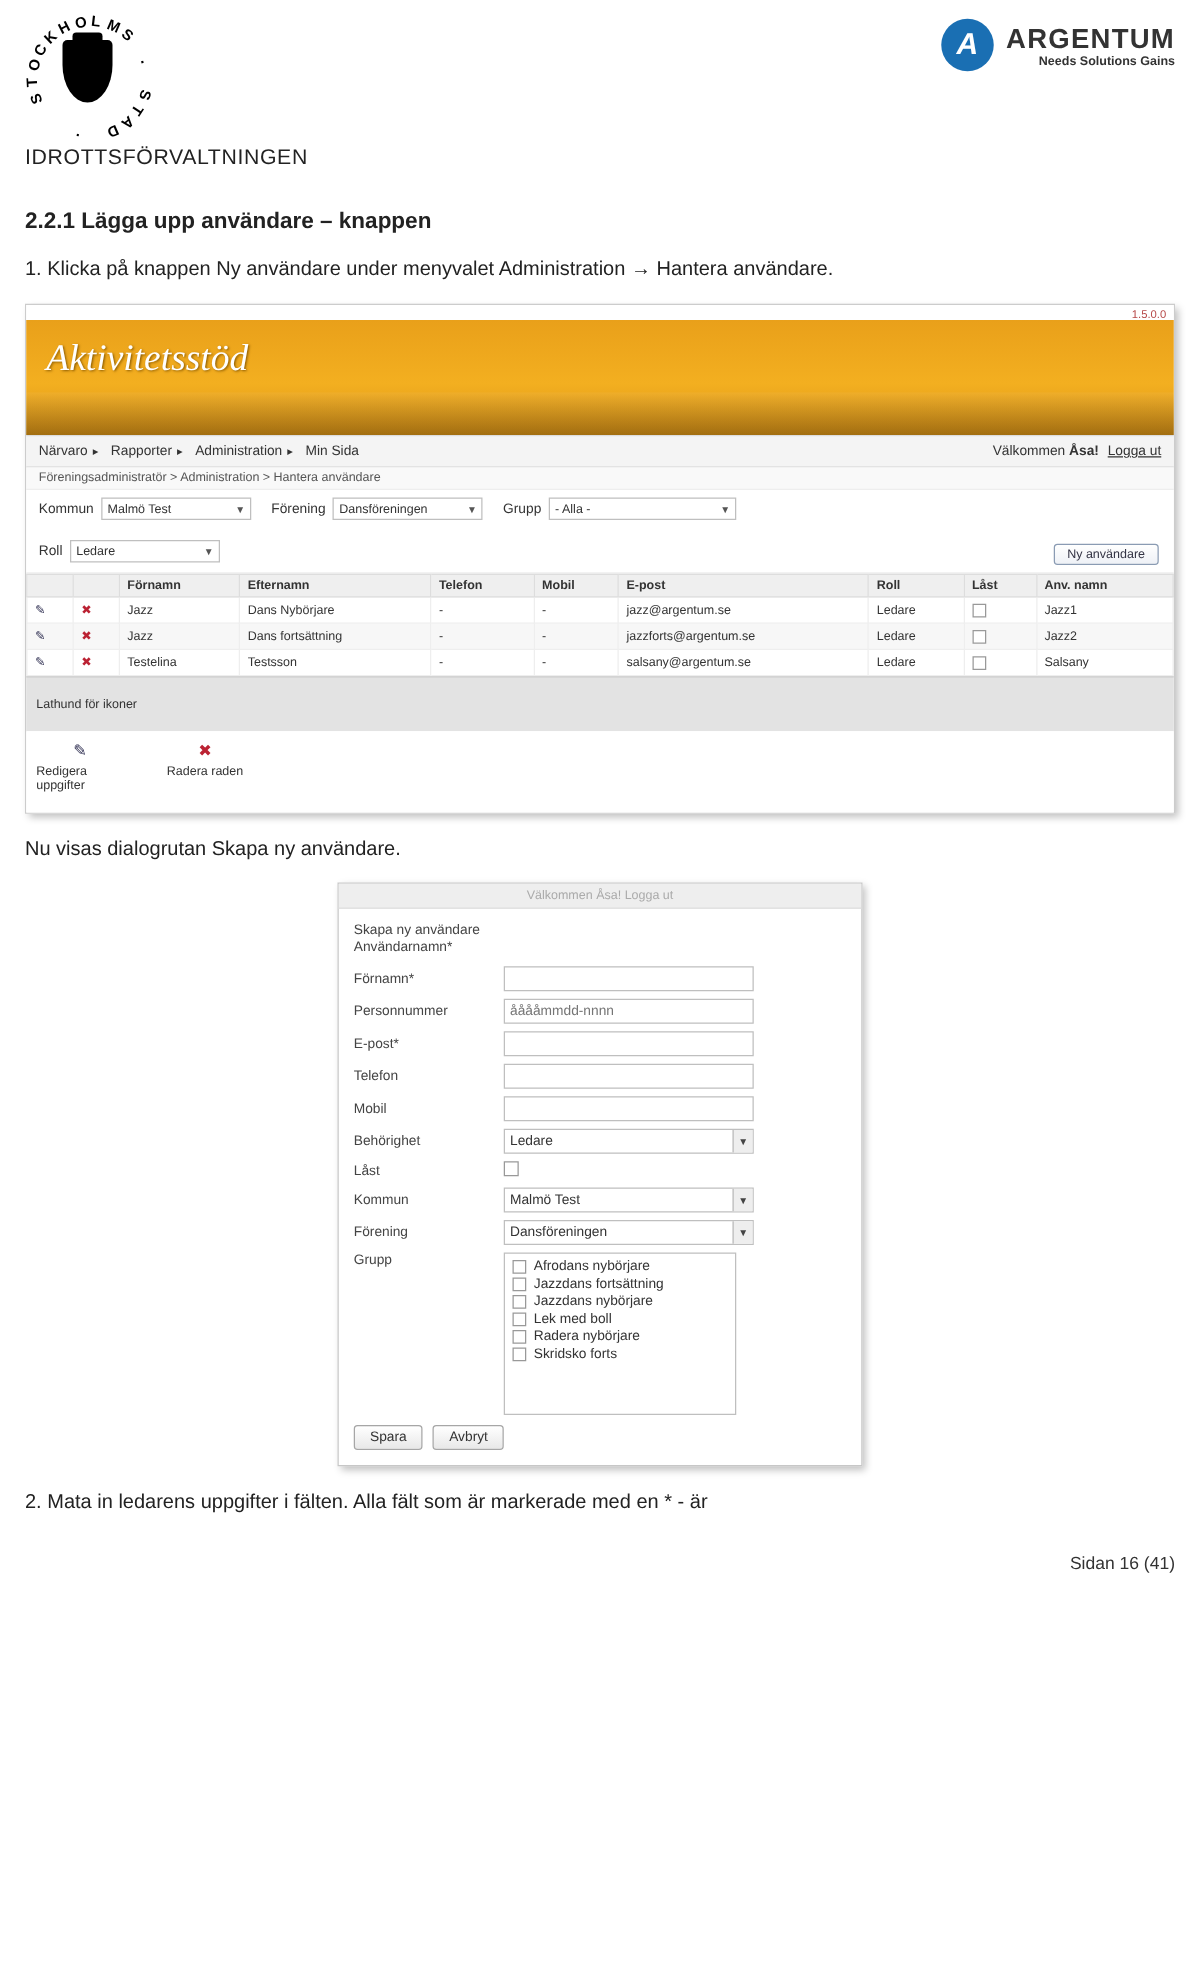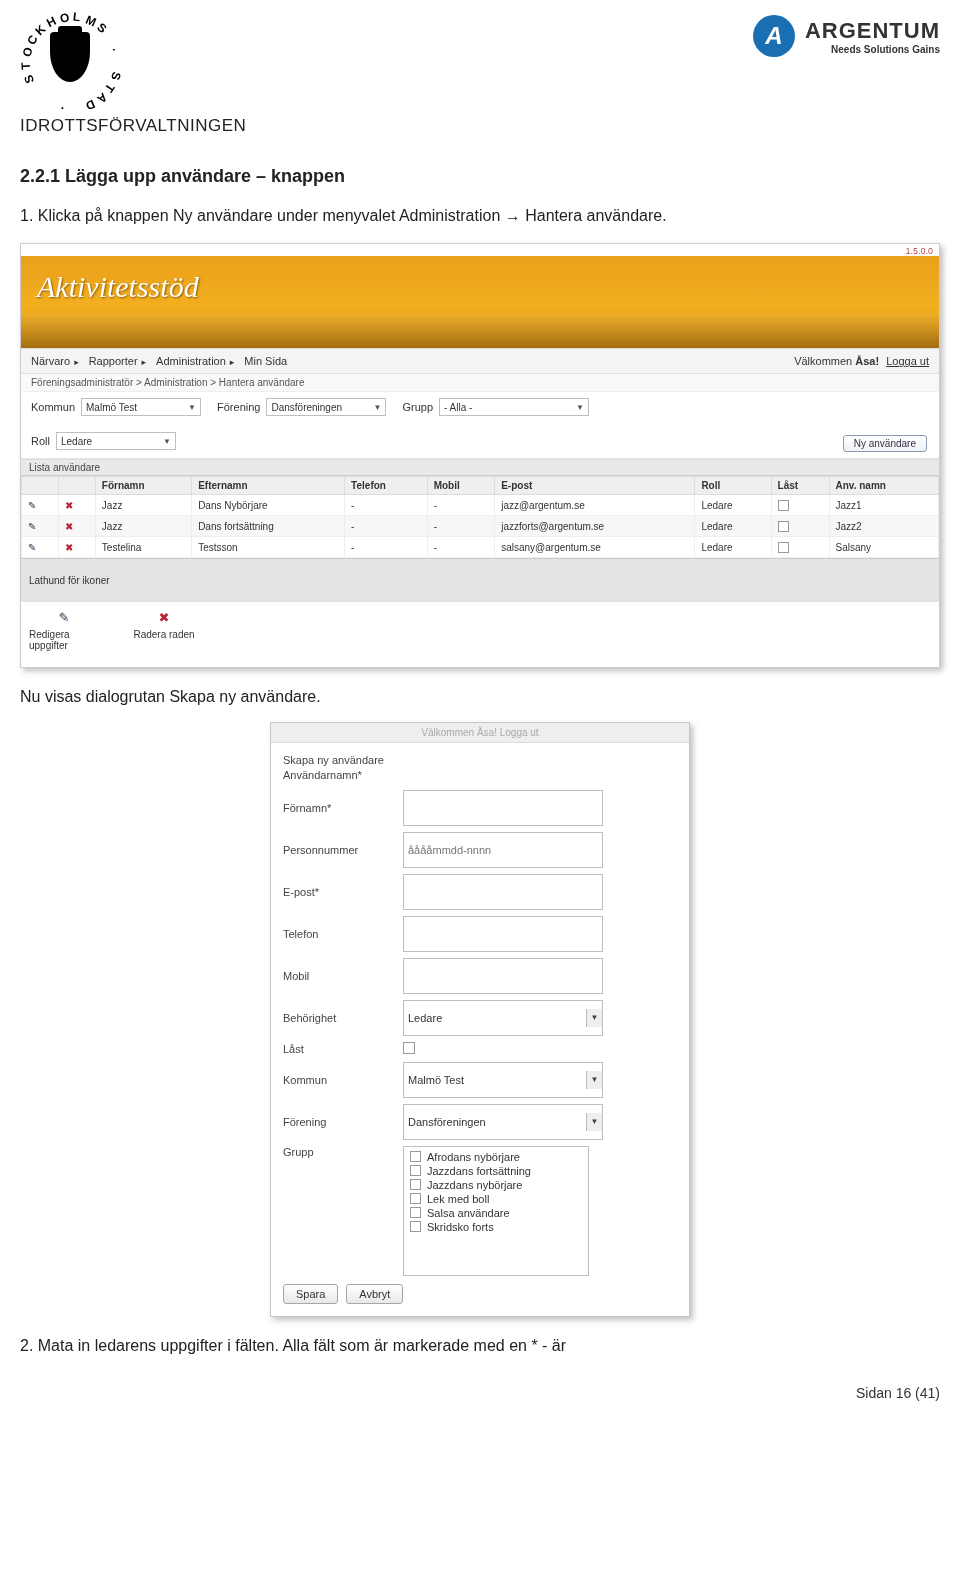--- a/index.html
+++ b/index.html
@@ -110,21 +110,21 @@
   .shot2 .dimhdr {
     background:#eee; color:#aaa; font-size:10px; padding:4px 10px; text-align:center;
     border-bottom:1px solid #ddd;
   }
   .shot2 .formwrap { padding:10px 12px 12px; }
   .shot2 .toptitle { font-size:11px; color:#444; margin-bottom:8px; line-height:1.3;}
   .formrow { display:flex; align-items:center; margin-bottom:6px; }
   .formrow .lbl { width:120px; font-size:11px; color:#444; }
   .formrow .ctrl { flex:1; }
   .formrow input.text, .formrow .sel {
-    width:200px; border:1px solid #bfbfbf; height:36px; font-size:11px; padding:1px 4px;
+    width:200px; border:1px solid #bfbfbf; height:20px; font-size:11px; padding:1px 4px;
     background:#fff; display:inline-flex; align-items:center; justify-content:space-between;
   }
   .formrow .sel .drop { width:16px; height:18px; background:#eee; border-left:1px solid #bbb;
       display:flex;align-items:center;justify-content:center;font-size:8px;color:#444; margin-right:-4px;}
   .formrow .chk { display:inline-block; width:12px; height:12px; border:1px solid #999; background:#fff; }
   .groupbox {
     width:186px; height:130px; border:1px solid #bfbfbf; overflow-y:auto;
     padding:3px 3px 3px 6px; font-size:11px;
   }
   .groupbox .opt { display:flex; align-items:center; gap:6px; padding:1px 0; }
@@ -223,21 +223,20 @@
     <div style="flex-basis:100%; height:0;"></div>
     <label>
       <span>Roll</span>
       <span class="fakeselect">
           <span>Ledare</span>
           <span class="drop">▼</span>
         </span>
     </label>
     <button class="newuser-btn">Ny användare</button>
   </div>
-  <div class="divider-label">Lista användare</div>
   <table class="userlist">
     <thead>
         <tr id="thead-row">
           <th></th>
           <th></th>
           <th>Förnamn</th>
           <th>Efternamn</th>
           <th>Telefon</th>
           <th>Mobil</th>
           <th>E-post</th>
@@ -367,21 +366,21 @@
             <div class="opt">
               <span class="cb"></span>
               <span>Jazzdans nybörjare</span>
             </div>
             <div class="opt">
               <span class="cb"></span>
               <span>Lek med boll</span>
             </div>
             <div class="opt">
               <span class="cb"></span>
-              <span>Salsa användare</span>
+              <span>Radera nybörjare</span>
             </div>
             <div class="opt">
               <span class="cb"></span>
               <span>Skridsko forts</span>
             </div>
           </div>
         </div>
     </div>
     <div class="btnrow">
       <button class="btn">Spara</button>

